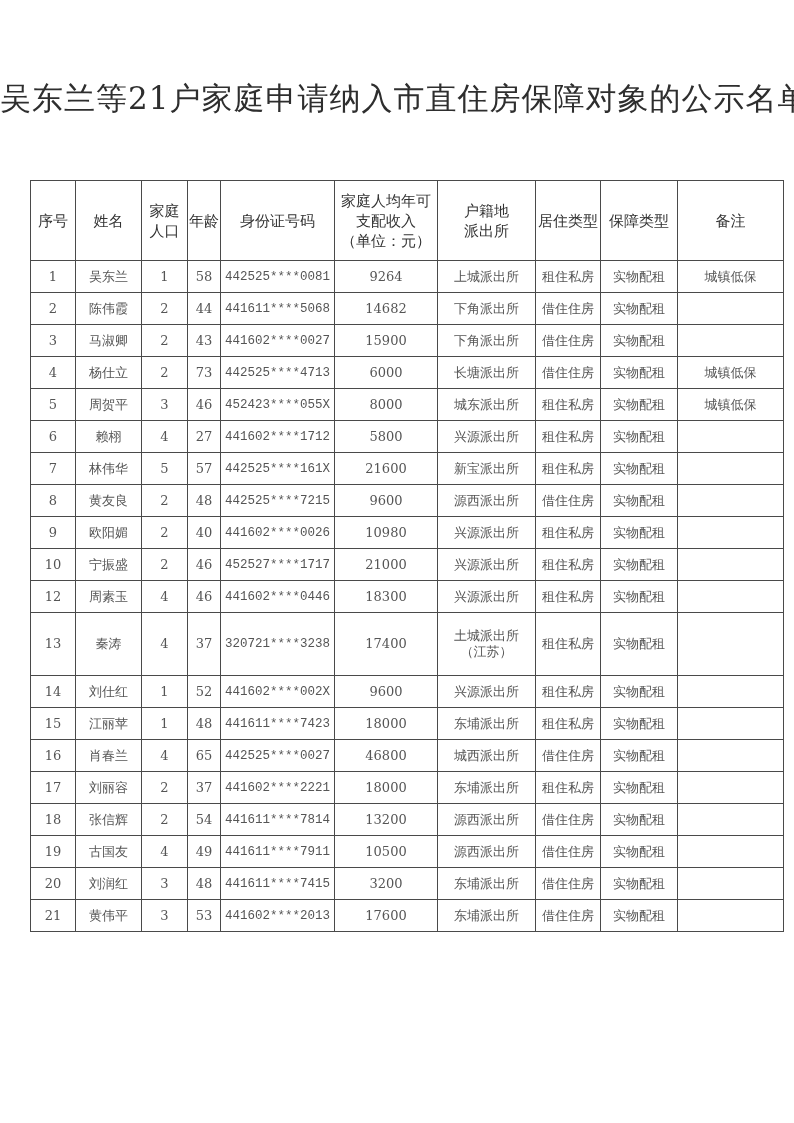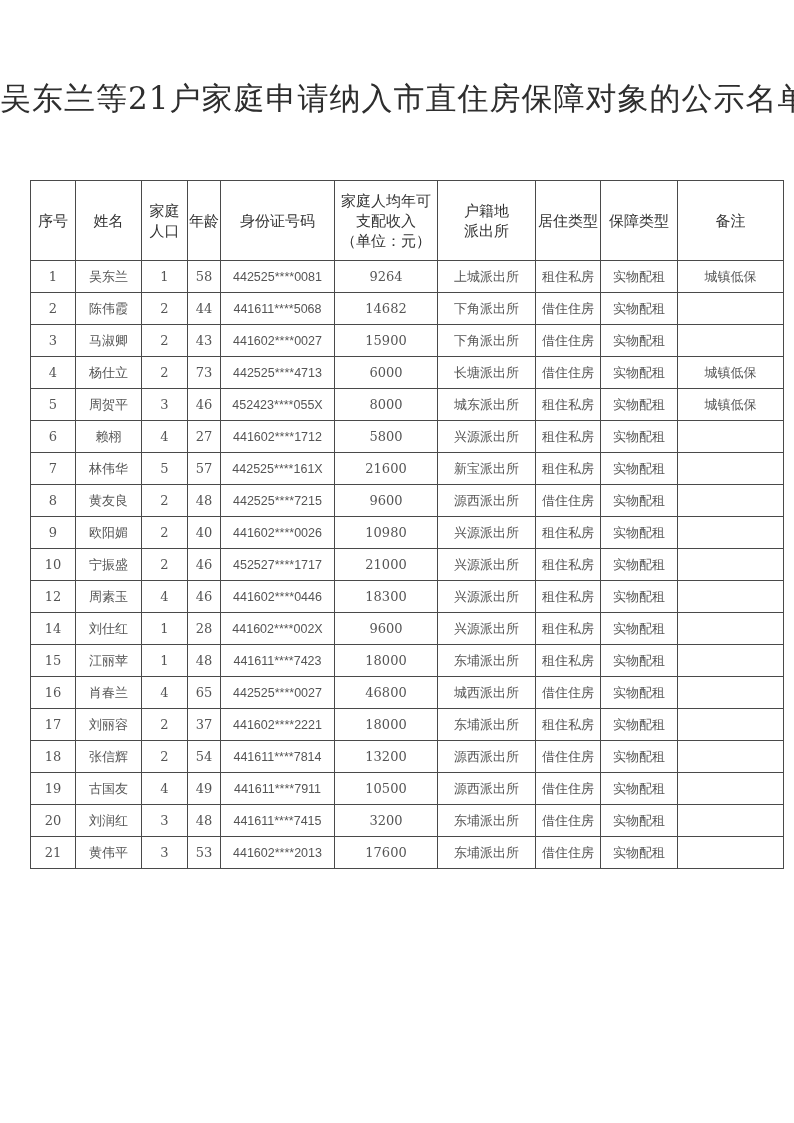--- a/index.html
+++ b/index.html
@@ -15,21 +15,21 @@
   table.roster {
     position: absolute; left: 30px; top: 180px;
     border-collapse: collapse; table-layout: fixed; width: 753px;
   }
   table.roster td, table.roster th {
     border: 1px solid #4a4a4a; text-align: center; vertical-align: middle;
     padding: 0; font-weight: normal; overflow: hidden;
   }
   table.roster th { font-size: 15px; color: #333; line-height: 20px; height: 79px; }
   table.roster td { font-size: 13px; color: #555; height: 31px; line-height: 16px; }
-  table.roster td.id { font-family: Liberation Sans, sans-serif; font-size: 12.5px; letter-spacing: 0px; }
+  table.roster td.id { font-family: Liberation Mono, monospace; font-size: 12.5px; letter-spacing: 0px; }
   table.roster tr.tall td { height: 62px; }
 </style>
 </head>
 <body>
 
 <div class="title">吴东兰等21户家庭申请纳入市直住房保障对象的公示名单</div>
 
 <table class="roster">
   <colgroup>
     <col style="width:45px">
@@ -183,25 +183,37 @@
         <td>周素玉</td>
         <td>4</td>
         <td>46</td>
         <td class="id">441602****0446</td>
         <td>18300</td>
         <td>兴源派出所</td>
         <td>租住私房</td>
         <td>实物配租</td>
         <td></td>
       </tr>
+      <tr class="tall">
+        <td>13</td>
+        <td>秦涛</td>
+        <td>4</td>
+        <td>37</td>
+        <td class="id">320721****3238</td>
+        <td>17400</td>
+        <td><span>土城派出所</span><br><span>（江苏）</span></td>
+        <td>租住私房</td>
+        <td>实物配租</td>
+        <td></td>
+      </tr>
       <tr>
         <td>14</td>
         <td>刘仕红</td>
         <td>1</td>
-        <td>28</td>
+        <td>52</td>
         <td class="id">441602****002X</td>
         <td>9600</td>
         <td>兴源派出所</td>
         <td>租住私房</td>
         <td>实物配租</td>
         <td></td>
       </tr>
       <tr>
         <td>15</td>
         <td>江丽苹</td>

